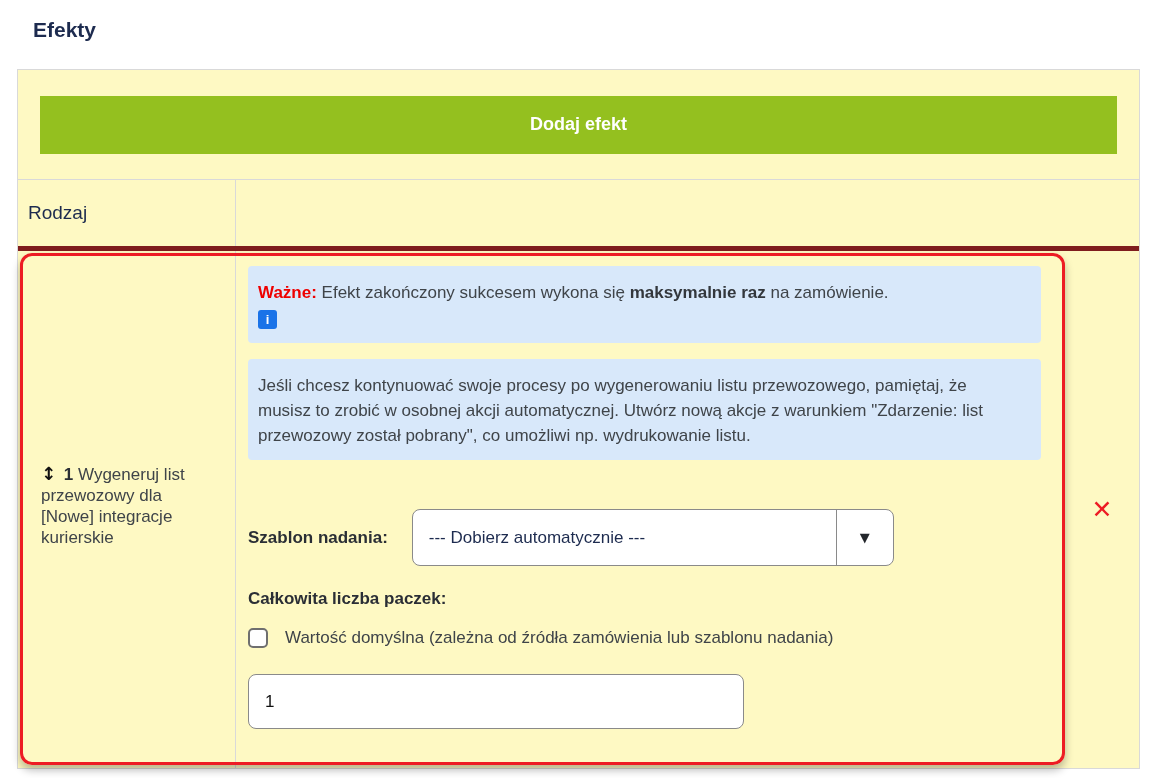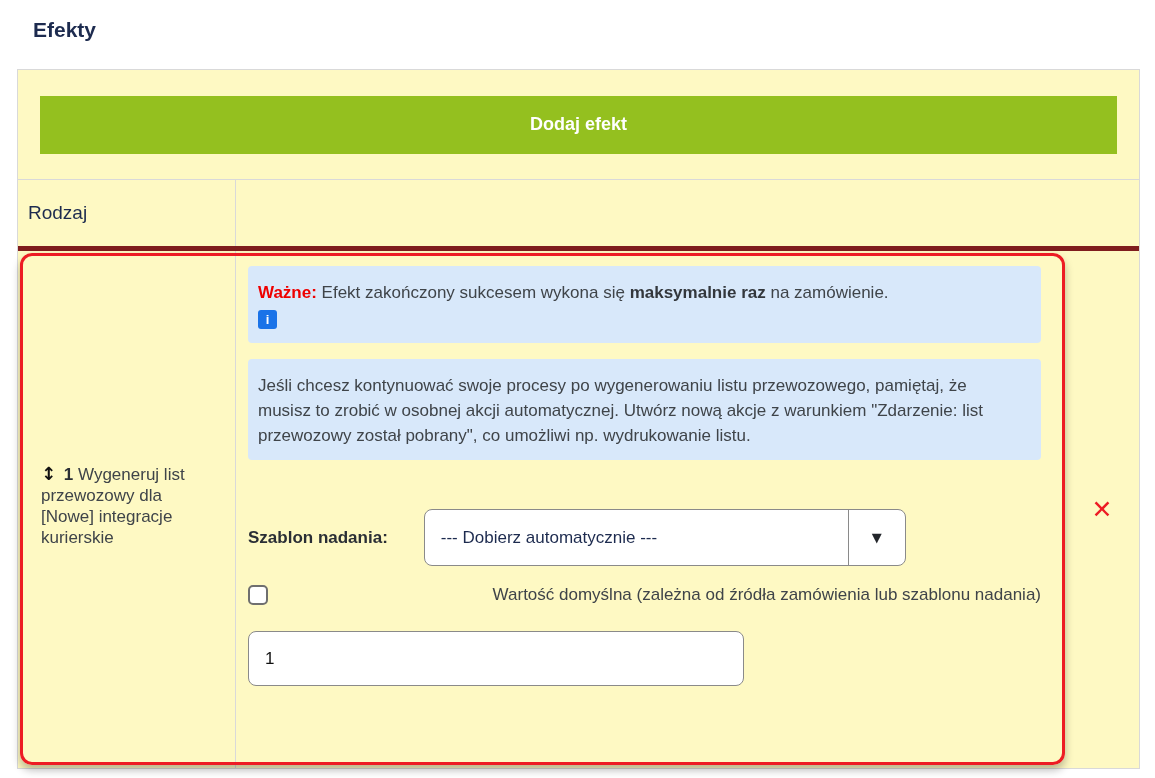--- a/index.html
+++ b/index.html
@@ -99,30 +99,29 @@
     color: #ffffff;
     border-radius: 3px;
     font-size: 13px;
     font-weight: 700;
     cursor: pointer;
   }
   .select-row {
     margin-top: 49px;
     display: flex;
     align-items: center;
-    gap: 24px;
   }
   .field-label {
     font-size: 17px;
     font-weight: 700;
     color: #2a2e35;
     white-space: nowrap;
   }
   .select-box {
-    margin-left: 12px;
+    margin-left: 24px;
     width: 482px; height: 57px;
     border: 1px solid #8a8a8a;
     border-radius: 8px;
     display: flex;
     align-items: stretch;
     background: #fff;
     cursor: pointer;
     overflow: hidden;
   }
   .select-value {
@@ -140,21 +139,20 @@
   .select-arrow {
     font-family: "DejaVu Sans", sans-serif;
     font-size: 13px;
     color: #23262b;
   }
   .pkg-label { margin-top: 23px; }
   .checkbox-row {
     margin-top: 19px;
     display: flex;
     align-items: center;
-    justify-content: space-between;
   }
   .checkbox {
     width: 20px; height: 20px;
     border: 2px solid #6f6f6f;
     border-radius: 5px;
     background: #fff;
     cursor: pointer;
     flex: none;
   }
   .checkbox-label {
@@ -223,20 +221,21 @@
       <div class="select-row">
         <span class="field-label">Szablon nadania:</span>
         <div class="select-box">
           <div class="select-value">--- Dobierz automatycznie ---</div>
           <div class="select-arrow-zone">
             <span class="select-arrow">▼</span>
           </div>
         </div>
       </div>
 
+      <div class="field-label pkg-label">Całkowita liczba paczek:</div>
 
       <div class="checkbox-row">
         <div class="checkbox"></div>
         <span class="checkbox-label">Wartość domyślna (zależna od źródła zamówienia lub szablonu nadania)</span>
       </div>
 
       <input class="qty-input" type="text" value="1" style="">
 
     </div>
 

